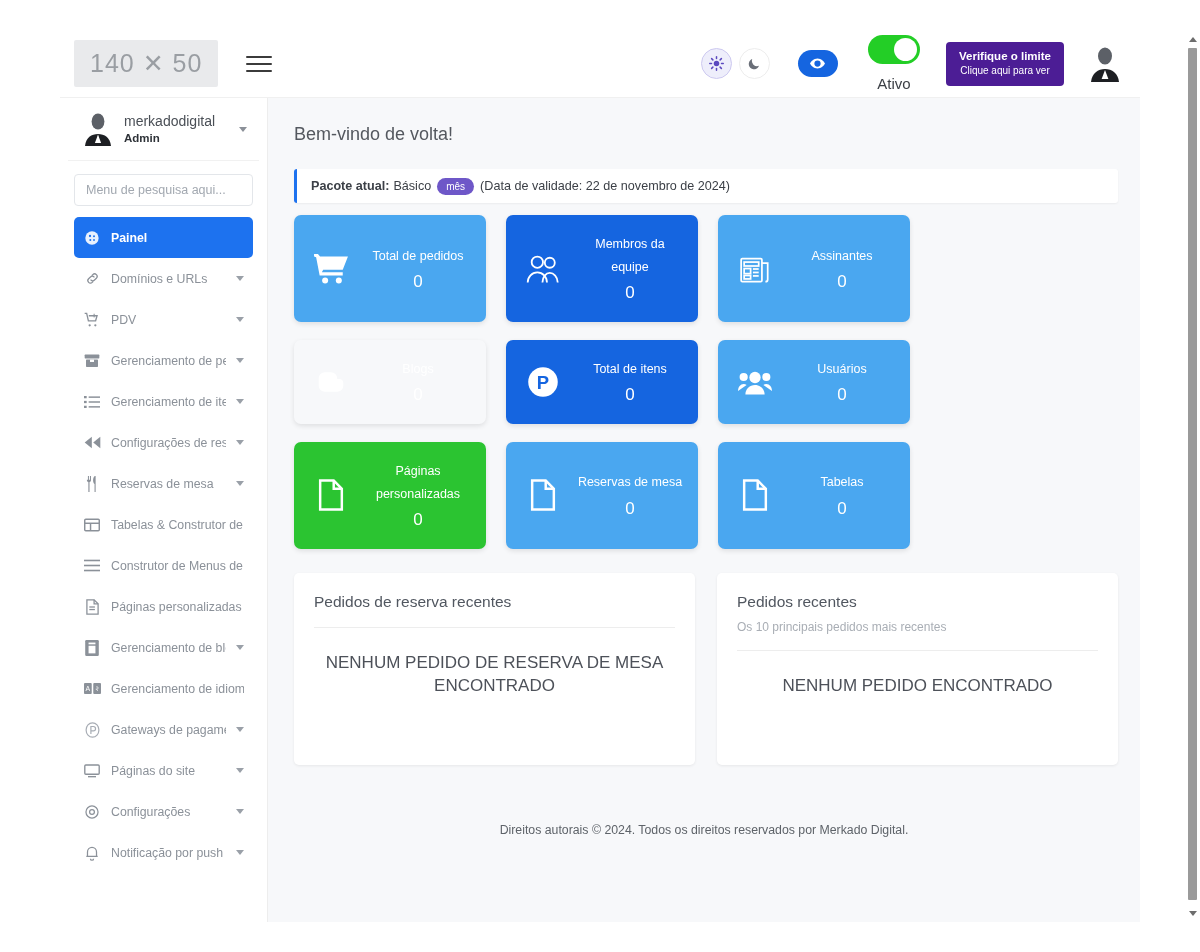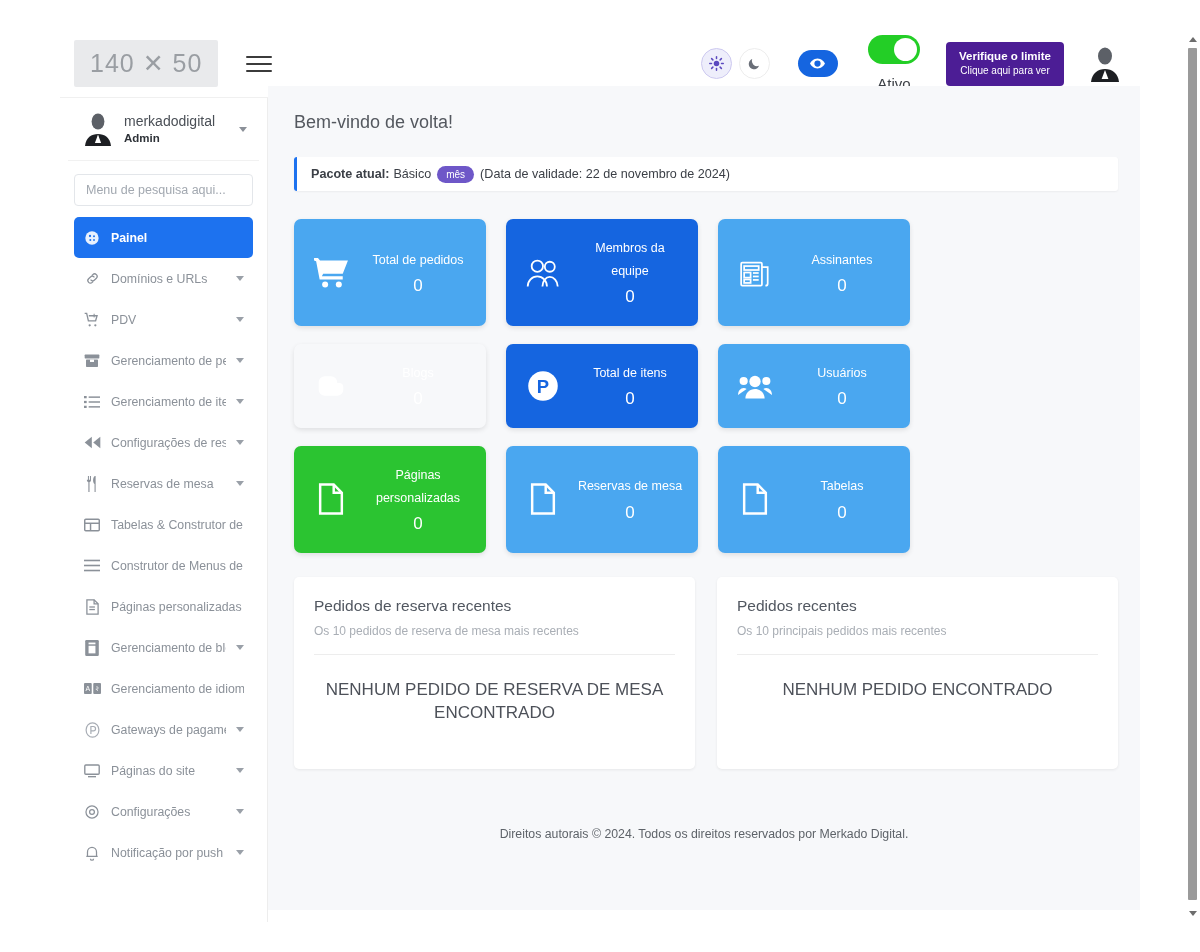--- a/index.html
+++ b/index.html
@@ -104,38 +104,38 @@
     color: #8b9199; font-size: 12.3px; cursor: pointer; white-space: nowrap;
   }
   .menu-item.active { background: #1d72ef; color: #fff; font-weight: bold; }
   .menu-item .ic { width: 18px; display:flex; align-items:center; justify-content:center; flex:none; }
   .menu-item .lbl { flex: 1; overflow: hidden; }
   .menu-item .dd { width:0;height:0;border-left:4px solid transparent;
                    border-right:4px solid transparent;border-top:5px solid #9aa0a8; flex:none;}
 
   
   .main {
-    position: absolute; left: 208px; top: 56px;
+    position: absolute; left: 208px; top: 68px;
     width: 872px; height: 824px; background: #f7f8fa; overflow: hidden;
   }
   .welcome { font-size: 18px; color: #54585f; padding: 26px 0 0 26px; }
 
   .pkg-bar {
     margin: 24px 22px 0 26px; background: #fff; border-left: 3px solid #1d72ef;
     border-radius: 3px; height: 34px; display: flex; align-items: center;
     padding: 0 14px; font-size: 12.6px; color: #3c4047;
     box-shadow: 0 1px 2px rgba(0,0,0,.05);
   }
   .pkg-bar b { font-weight: bold; }
   .pkg-chip {
     background: #6e57c8; color: #fff; font-size: 10px; border-radius: 11px;
     padding: 3px 9px; margin: 0 6px;
   }
 
-  .cards { padding: 28px 22px 0 26px; display: flex; flex-wrap: wrap; gap: 18px 20px; }
+  .cards { padding: 12px 22px 0 26px; display: flex; flex-wrap: wrap; gap: 18px 20px; }
   .card {
     width: 192px; border-radius: 7px; color: #fff;
     display: flex; align-items: center; gap: 10px;
     padding: 16px 14px; box-shadow: 0 2px 5px rgba(0,0,0,.10);
   }
   .card .cic { flex: none; width: 46px; display: flex; align-items: center; justify-content: center; }
   .card .ctxt { flex: 1; text-align: center; line-height: 1.45; }
   .card .ct { font-size: 12.5px; }
   .card .cv { font-size: 17px; margin-top: 4px; }
   .card.h-tall { min-height: 96px; }
@@ -603,21 +603,20 @@
           <span class="ct">Tabelas</span>
           <span class="cv" style="display:block">0</span>
         </span>
       </div>
 
     </div>
 
     <div class="panels">
       <div class="panel p1">
         <h3>Pedidos de reserva recentes</h3>
-        <div class="sub">Os 10 pedidos de reserva de mesa mais recentes</div>
         <hr>
         <div class="empty">NENHUM PEDIDO DE RESERVA DE MESA ENCONTRADO</div>
       </div>
       <div class="panel p2">
         <h3>Pedidos recentes</h3>
         <div class="sub">Os 10 principais pedidos mais recentes</div>
         <hr>
         <div class="empty">NENHUM PEDIDO ENCONTRADO</div>
       </div>
     </div>

